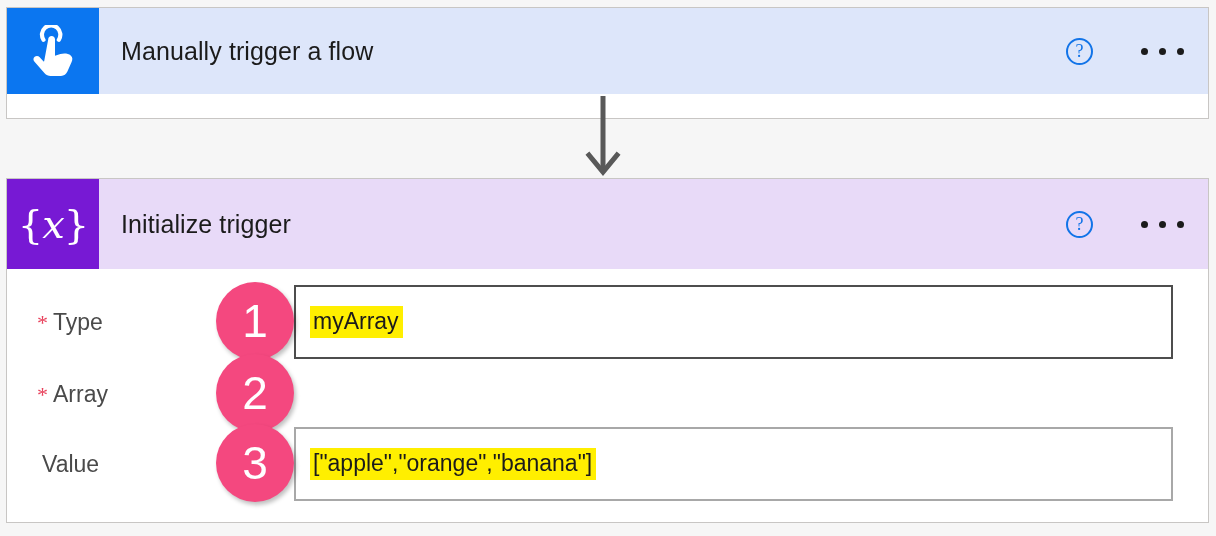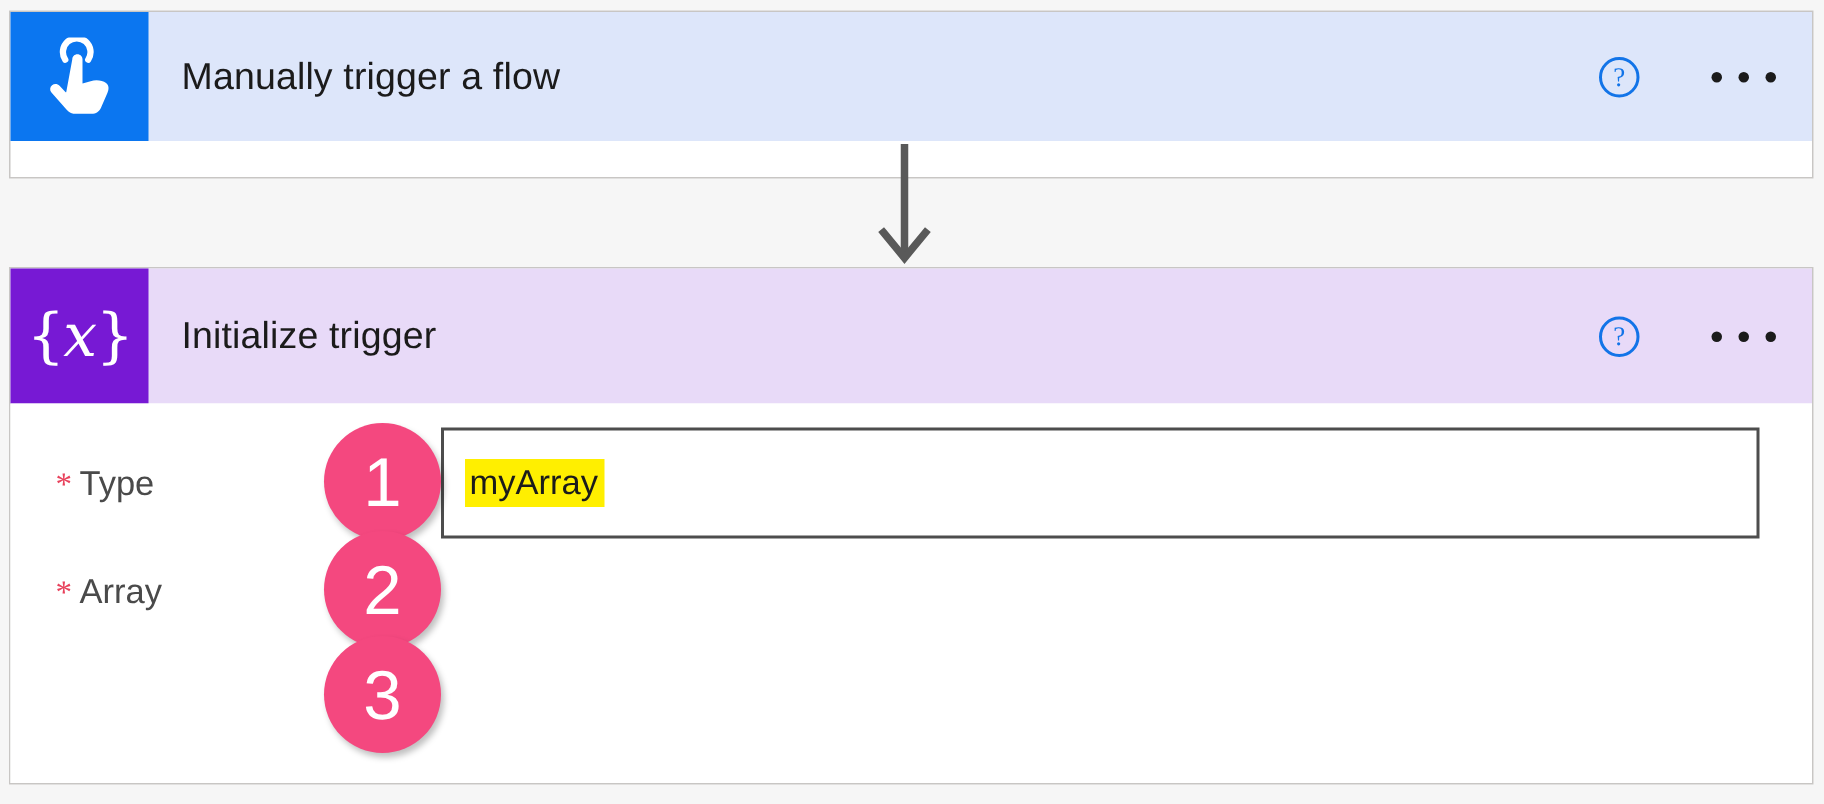--- a/index.html
+++ b/index.html
@@ -282,20 +282,29 @@
         </div>
       </div>
 
       <div class="form-row" id="row-type">
         <div class="field-label">
           <span class="req-asterisk">*</span>
           <span>Array</span>
         </div>
       </div>
 
+      <div class="form-row" id="row-value">
+        <div class="field-label">
+          <span class="req-asterisk"></span>
+          <span>Value</span>
+        </div>
+        <div class="field-input light-border">
+          <span class="hl">["apple","orange","banana"]</span>
+        </div>
+      </div>
 
     </div>
   </div>
 
   <div class="step-badge" id="badge-1">1</div>
   <div class="step-badge" id="badge-2">2</div>
   <div class="step-badge" id="badge-3">3</div>
 
 </div>
 

